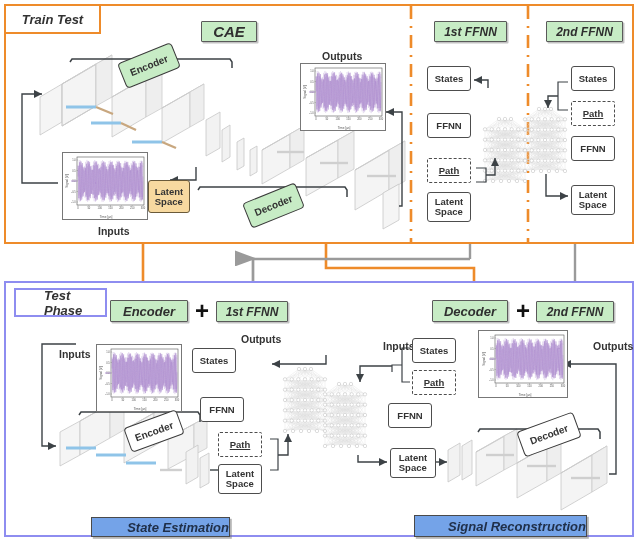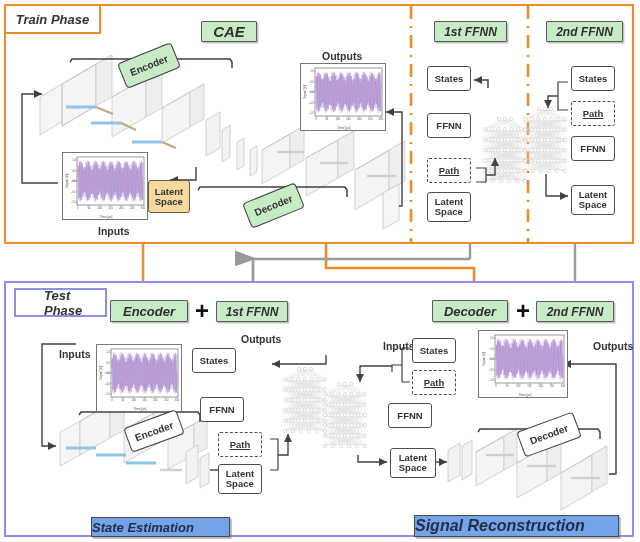--- a/index.html
+++ b/index.html
@@ -16,21 +16,21 @@
              justify-content:center;font-style:italic;font-weight:bold;font-size:13px;color:#333;}
   #train-tab{left:4px;top:4px;width:97px;height:30px;border:2.5px solid #ee8b2a;}
   #test-tab{left:14px;top:288px;width:93px;height:29px;border:2.5px solid #8e8df0;padding-left:28px;}
   
   .chip{box-sizing:border-box;background:#c7ecc5;border:1.6px solid #5a5a5a;
         display:flex;align-items:center;justify-content:center;
         font-style:italic;font-weight:bold;color:#2f2f2f;
         box-shadow:1.5px 1.5px 0 rgba(120,120,120,.45);border-radius:1px;}
   
   .bluechip{box-sizing:border-box;background:#74a3e8;border:1.6px solid #4a4a4a;
-        display:flex;align-items:center;justify-content:flex-start;
+        display:flex;align-items:center;justify-content:flex-end;
         font-style:italic;font-weight:bold;font-size:13px;color:#20304a;
         box-shadow:1.8px 1.8px 0 rgba(110,110,110,.5);}
   
   .nbox{box-sizing:border-box;background:#fff;border:1.6px solid #4d4d4d;border-radius:3px;
         display:flex;align-items:center;justify-content:center;
         font-size:9.5px;font-weight:bold;color:#333;line-height:1.05;}
   .nbox.dashed{border-style:dashed;border-width:1.8px;border-radius:2px;text-decoration:underline;}
   .nbox.latent{background:#f7d9a0;border-color:#6a5a3a;}
   
   .rotchip{box-sizing:border-box;background:#c7ecc5;border:1.5px solid #3a3a3a;border-radius:4px;
@@ -52,21 +52,21 @@
 
 <div class="abs" id="train-frame"></div>
 
 <svg class="ovl" width="640" height="542">
   <line x1="411" y1="6" x2="411" y2="242" stroke="#ee8b2a" stroke-width="2.6" stroke-dasharray="13 7 2 7"></line>
   <line x1="528" y1="6" x2="528" y2="242" stroke="#ee8b2a" stroke-width="2.6" stroke-dasharray="13 7 2 7"></line>
   <line x1="318" y1="283" x2="318" y2="536" stroke="#8e8df0" stroke-width="2.6" stroke-dasharray="13 7 2 7"></line>
 </svg>
 
 <div class="abs phase-tab" id="train-tab">
-  <span>Train Phase</span>
+  <span>Train Test</span>
 </div>
 
 <div class="abs chip" id="cae-chip" style="left:201px;top:21px;width:56px;height:21px;font-size:15px;">
   <span>CAE</span>
 </div>
 <div class="abs chip" id="ffnn1-chip" style="left:434px;top:21px;width:73px;height:21px;font-size:12px;">
   <span>1st FFNN</span>
 </div>
 <div class="abs chip" id="ffnn2-chip" style="left:546px;top:21px;width:77px;height:21px;font-size:12px;">
   <span>2nd FFNN</span>
@@ -1711,15 +1711,15 @@
     <text class="axlab" x="46" y="65" text-anchor="middle">Time [µs]</text>
     <text class="axlab" x="6" y="28" text-anchor="middle" transform="rotate(-90 6 28)">Signal [V]</text>
   </svg>
 </div>
 <div class="plabel" style="left:578px;top:340px;">Outputs</div>
 
 <div class="abs rotchip white" style="left:519px;top:421px;width:60px;height:27px;transform:rotate(-20deg);">
   <span>Decoder</span>
   </div>
 
-<div class="abs bluechip" style="left:414px;top:515px;width:205px;height:22px;font-size:16px;">
+<div class="abs bluechip" style="left:414px;top:515px;width:173px;height:22px;font-size:13px;">
   <span>Signal Reconstruction</span>
   </div>
 
 </body></html>

